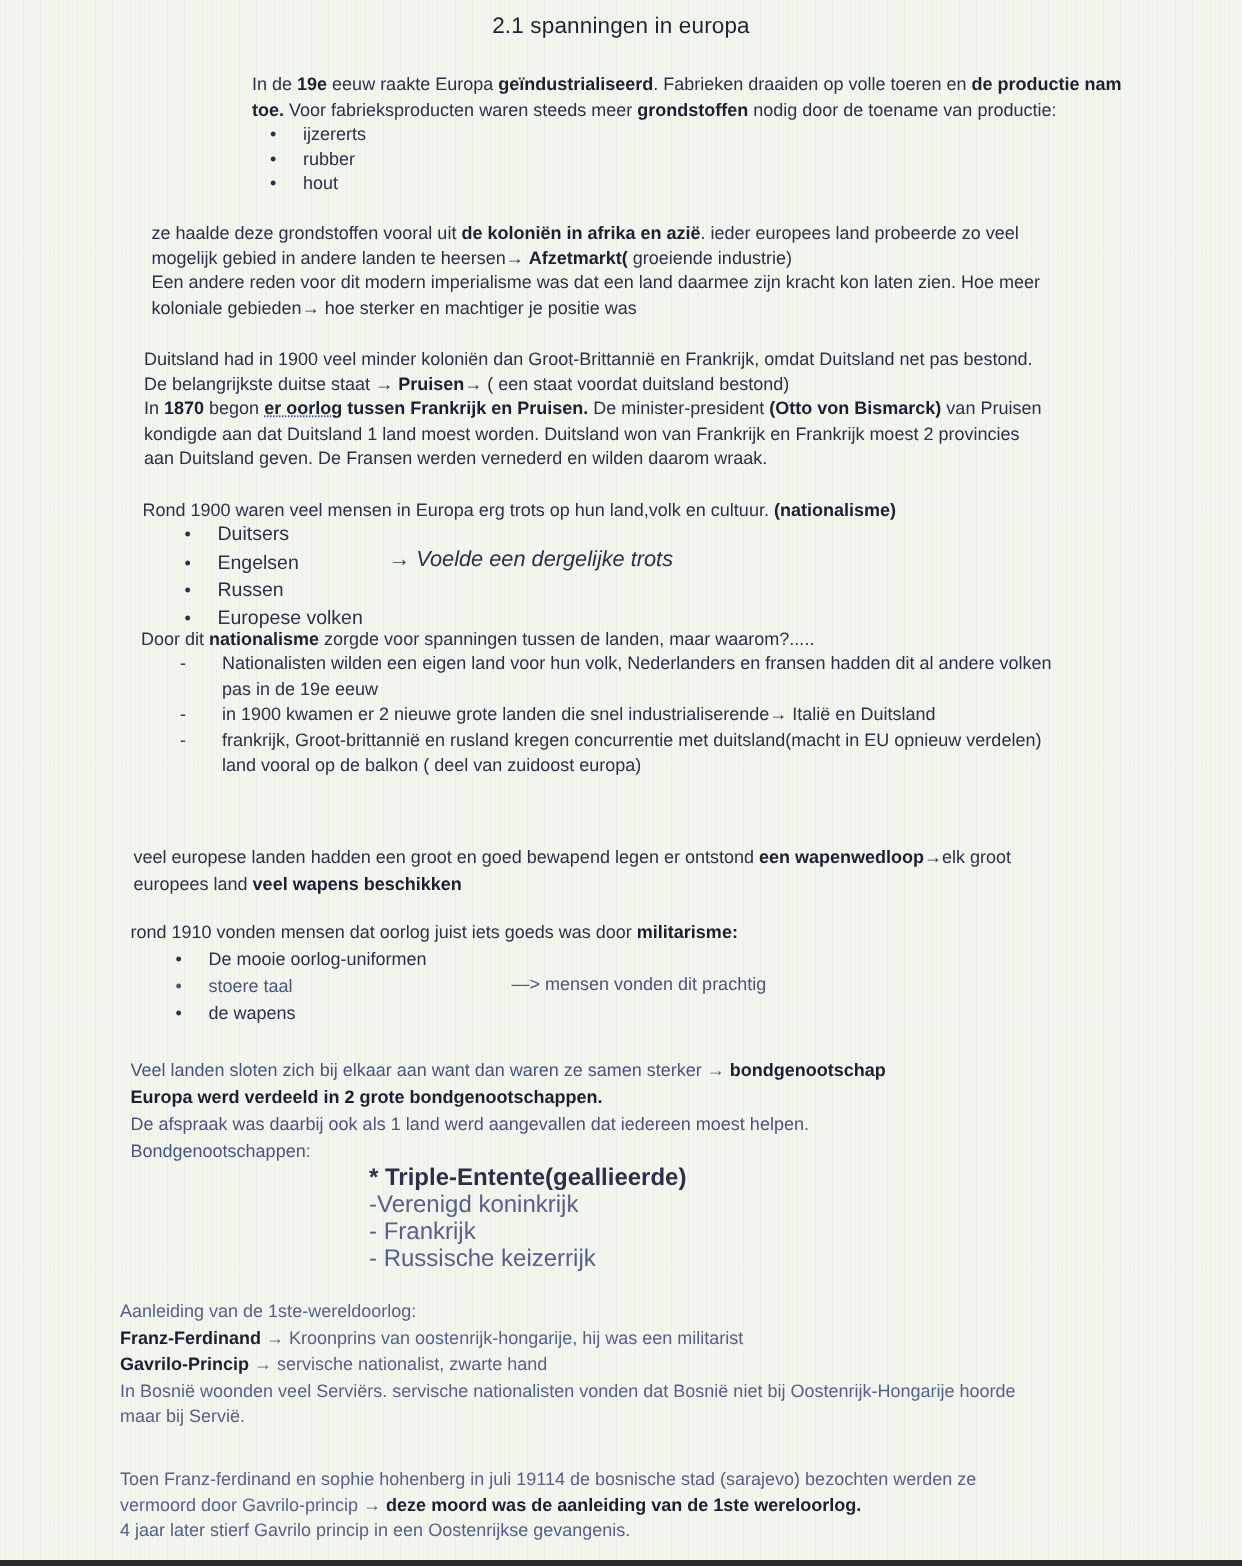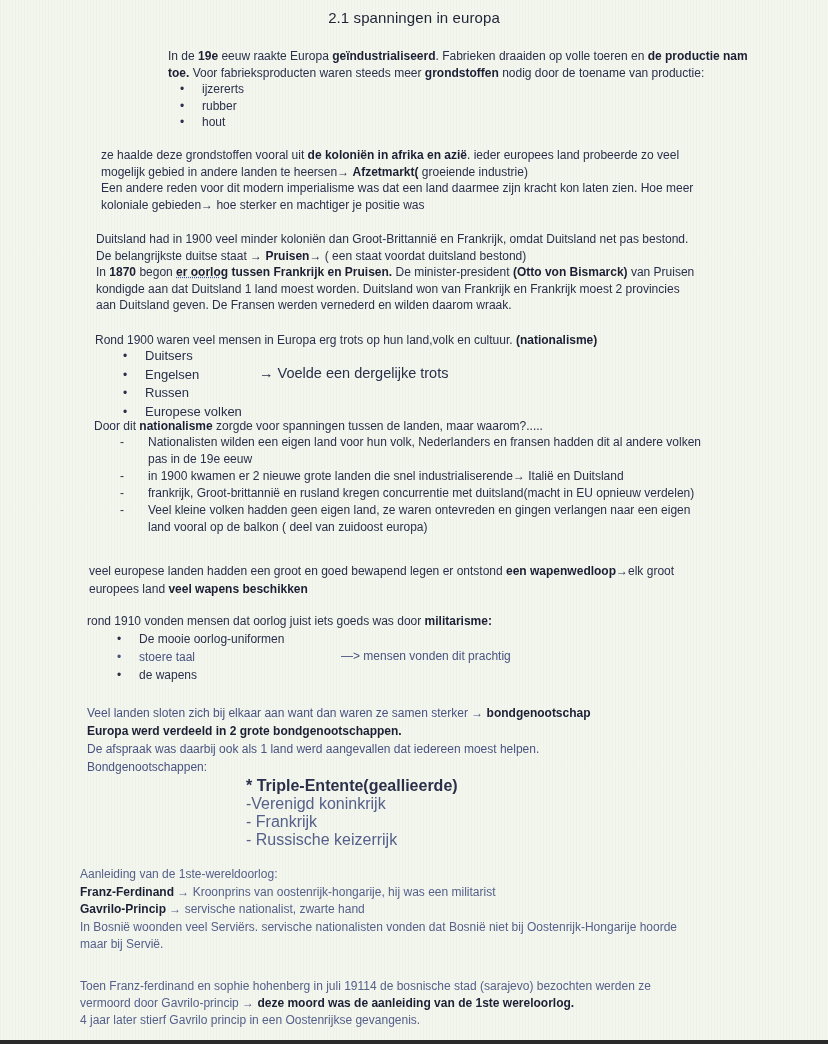--- a/index.html
+++ b/index.html
@@ -61,30 +61,29 @@
 
   <div class="blk" style="left:95px; top:332px;">
     <span class="line"><span>Rond 1900 waren veel mensen in Europa erg trots op hun land,volk en cultuur. </span><b>(nationalisme)</b></span>
   </div>
   <div class="blk sz13" style="left:123px; top:347px; line-height:17.5px;">
     <span class="line"><span class="dot">•</span><span>Duitsers</span></span>
     <span class="line"><span class="dot">•</span><span>Engelsen</span></span>
     <span class="line"><span class="dot">•</span><span>Russen</span></span>
     <span class="line"><span class="dot">•</span><span>Europese volken</span></span>
   </div>
-  <div class="blk" style="left:259px; top:365px; font-size:14.5px;">→  Voelde een dergelijke trots</div>
+  <div class="blk" style="left:259px; top:365px; font-size:14.5px;font-style:italic;">→  Voelde een dergelijke trots</div>
   <div class="blk" style="left:94px; top:418px;">
     <span class="line"><span>Door dit </span><b>nationalisme</b><span> zorgde voor spanningen tussen de landen, maar waarom?.....</span></span>
   </div>
   <div class="blk" style="left:120px; top:434px; line-height:17px;">
     <span class="line"><span class="dot" style="width:28px">-</span><span>Nationalisten wilden een eigen land voor hun volk, Nederlanders en fransen hadden dit al andere volken</span></span>
     <span class="line" style="padding-left:28px">pas in de 19e eeuw</span>
     <span class="line"><span class="dot" style="width:28px">-</span><span>in 1900 kwamen er 2 nieuwe grote landen die snel industrialiserende→  Italië en Duitsland</span></span>
     <span class="line"><span class="dot" style="width:28px">-</span><span>frankrijk, Groot-brittannië en rusland kregen concurrentie met duitsland(macht in EU opnieuw verdelen)</span></span>
-    <span class="line"><span class="dot" style="width:28px">-</span><span>Veel kleine volken hadden geen eigen land, ze waren ontevreden en gingen verlangen naar een eigen</span></span>
     <span class="line" style="padding-left:28px">land vooral op de balkon ( deel van zuidoost europa)</span>
   </div>
 
   <div class="blk" style="left:89px; top:562px; line-height:18px;">
     <span class="line"><span>veel europese landen hadden een groot en goed bewapend legen er ontstond </span><b>een wapenwedloop</b><span>→elk groot</span></span>
     <span class="line"><span>europees land </span><b>veel wapens beschikken</b></span>
   </div>
 
   <div class="blk" style="left:87px; top:613px;">
     <span class="line"><span>rond 1910 vonden mensen dat oorlog juist iets goeds was door </span><b>militarisme:</b></span>

